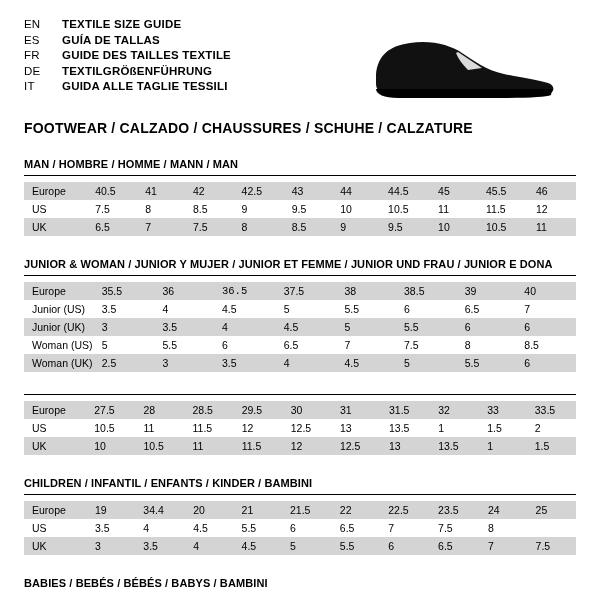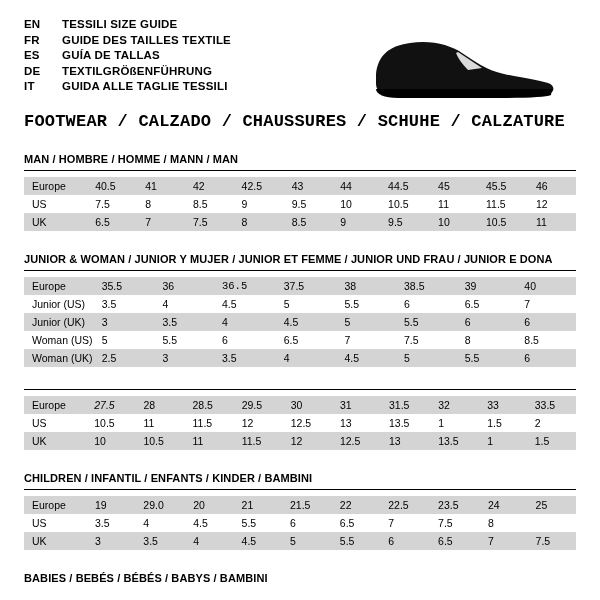--- a/index.html
+++ b/index.html
@@ -34,37 +34,36 @@
     font-weight: bold;
     letter-spacing: 0.2px;
   }
   .lang-table td {
     padding: 0 0 2.5px 0;
     vertical-align: top;
     line-height: 13px;
   }
   .lang-code {
     width: 38px;
-    font-weight: bold;
+    font-weight: normal;
   }
   .shoe-wrap {
     width: 200px;
     height: 80px;
     position: relative;
     margin-right: 18px;
     margin-top: 8px;
   }
   .shoe-wrap svg { display:block; }
 
   .footwear-title {
-    margin-top: 6px;
-    font-size: 17px;
+    margin-top: 14px;
+    font-size: 14px;
     font-weight: bold;
     letter-spacing: 0.2px;
-    font-family: Liberation Mono, monospace;
   }
 
   
   .section {
     margin-top: 22px;
   }
   .section-title {
     font-size: 11px;
     font-weight: bold;
     padding-bottom: 5px;
@@ -100,29 +99,29 @@
 </head>
 <body>
 
 <div class="page">
 
   <div class="header">
     <table class="lang-table">
       <tbody>
           <tr>
             <td class="lang-code">EN</td>
-            <td>TESSILI SIZE GUIDE</td>
+            <td>TEXTILE SIZE GUIDE</td>
+          </tr>
+          <tr>
+            <td class="lang-code">ES</td>
+            <td>GUÍA DE TALLAS</td>
           </tr>
           <tr>
             <td class="lang-code">FR</td>
             <td>GUIDE DES TAILLES TEXTILE</td>
-          </tr>
-          <tr>
-            <td class="lang-code">ES</td>
-            <td>GUÍA DE TALLAS</td>
           </tr>
           <tr>
             <td class="lang-code">DE</td>
             <td>TEXTILGRÖßENFÜHRUNG</td>
           </tr>
           <tr>
             <td class="lang-code">IT</td>
             <td>GUIDA ALLE TAGLIE TESSILI</td>
           </tr>
         </tbody>
@@ -251,21 +250,21 @@
             </tr>
           </tbody>
         </table>
       </div>
       <div class="section">
         <div class="sep top"></div>
         <table class="size">
           <tbody>
             <tr class="shaded">
               <td class="rowlabel">Europe</td>
-              <td style="width: 49px; font-style: italic;">27.5</td>
+              <td style="width: 49px;">27.5</td>
               <td style="width: 49px;">28</td>
               <td style="width: 49px;">28.5</td>
               <td style="width: 49px;">29.5</td>
               <td style="width: 49px;">30</td>
               <td style="width: 49px;">31</td>
               <td style="width: 49px;">31.5</td>
               <td style="width: 49px;">32</td>
               <td style="width: 49px;">33</td>
               <td style="width: 49px;">33.5</td>
             </tr>
@@ -299,21 +298,21 @@
         </table>
       </div>
       <div class="section">
         <div class="section-title">CHILDREN / INFANTIL / ENFANTS / KINDER / BAMBINI</div>
         <div class="sep top"></div>
         <table class="size">
           <tbody>
             <tr class="shaded">
               <td class="rowlabel">Europe</td>
               <td style="width: 49px;">19</td>
-              <td style="width: 49px;">29.0</td>
+              <td style="width: 49px;">34.4</td>
               <td style="width: 49px;">20</td>
               <td style="width: 49px;">21</td>
               <td style="width: 49px;">21.5</td>
               <td style="width: 49px;">22</td>
               <td style="width: 49px; margin-left: 21px;">22.5</td>
               <td style="width: 49px;">23.5</td>
               <td style="width: 49px; margin-left: 28px;">24</td>
               <td style="width: 49px;">25</td>
             </tr>
             <tr class="plain">

